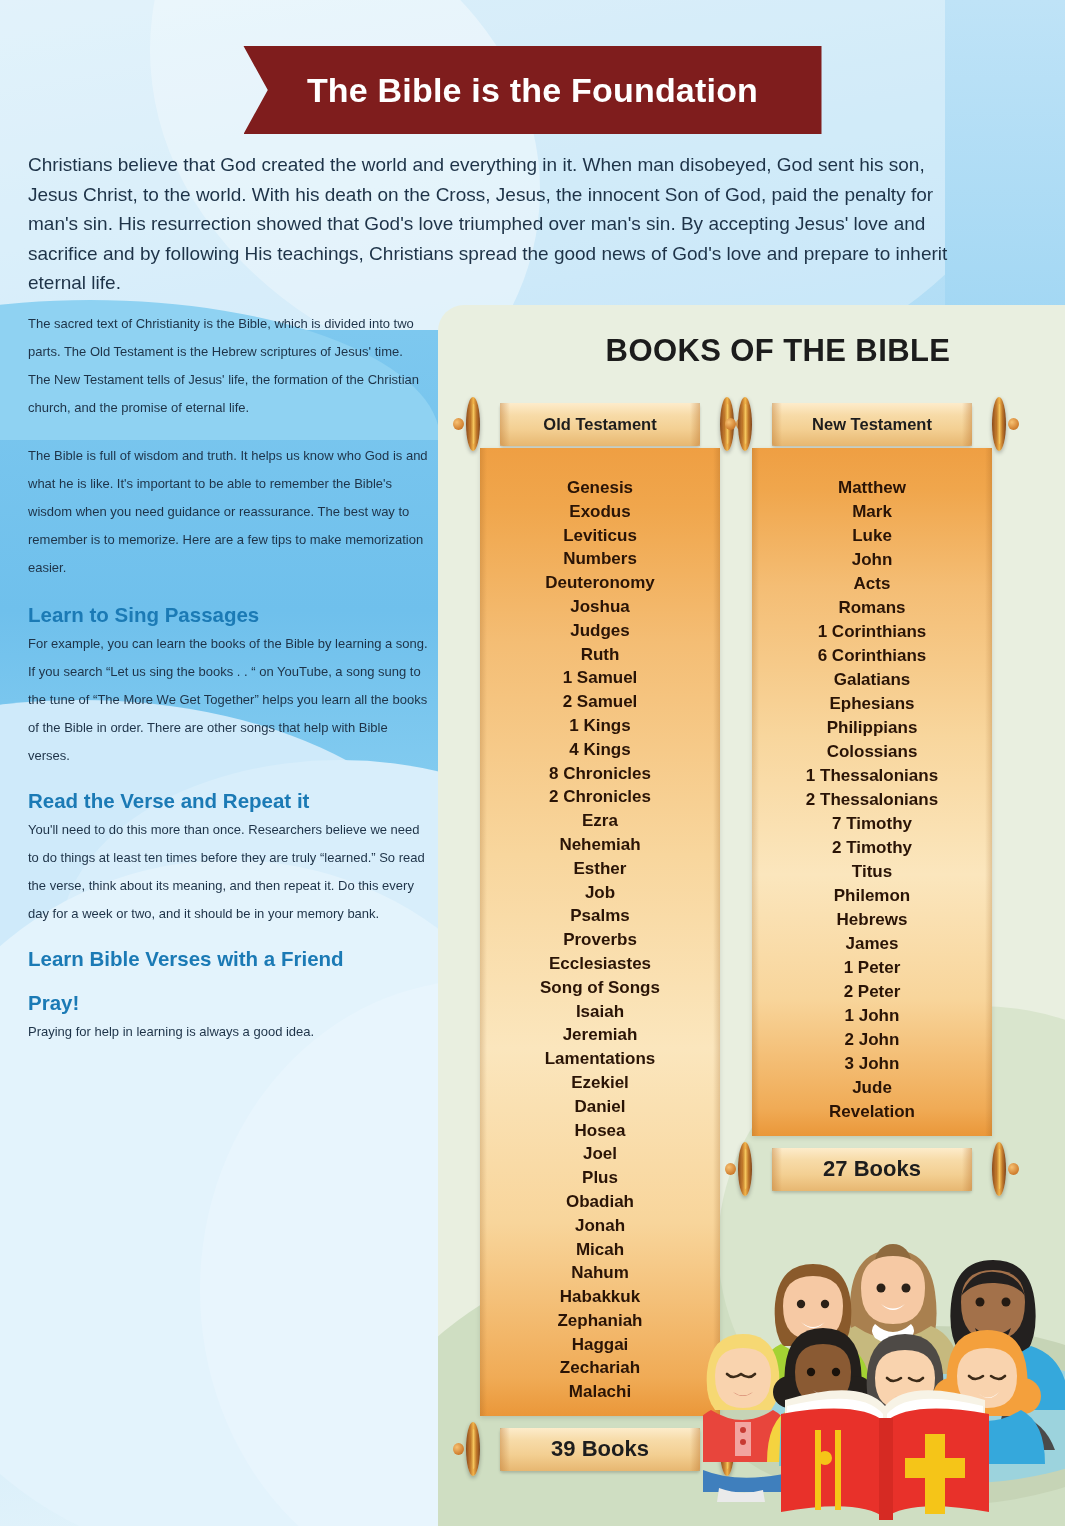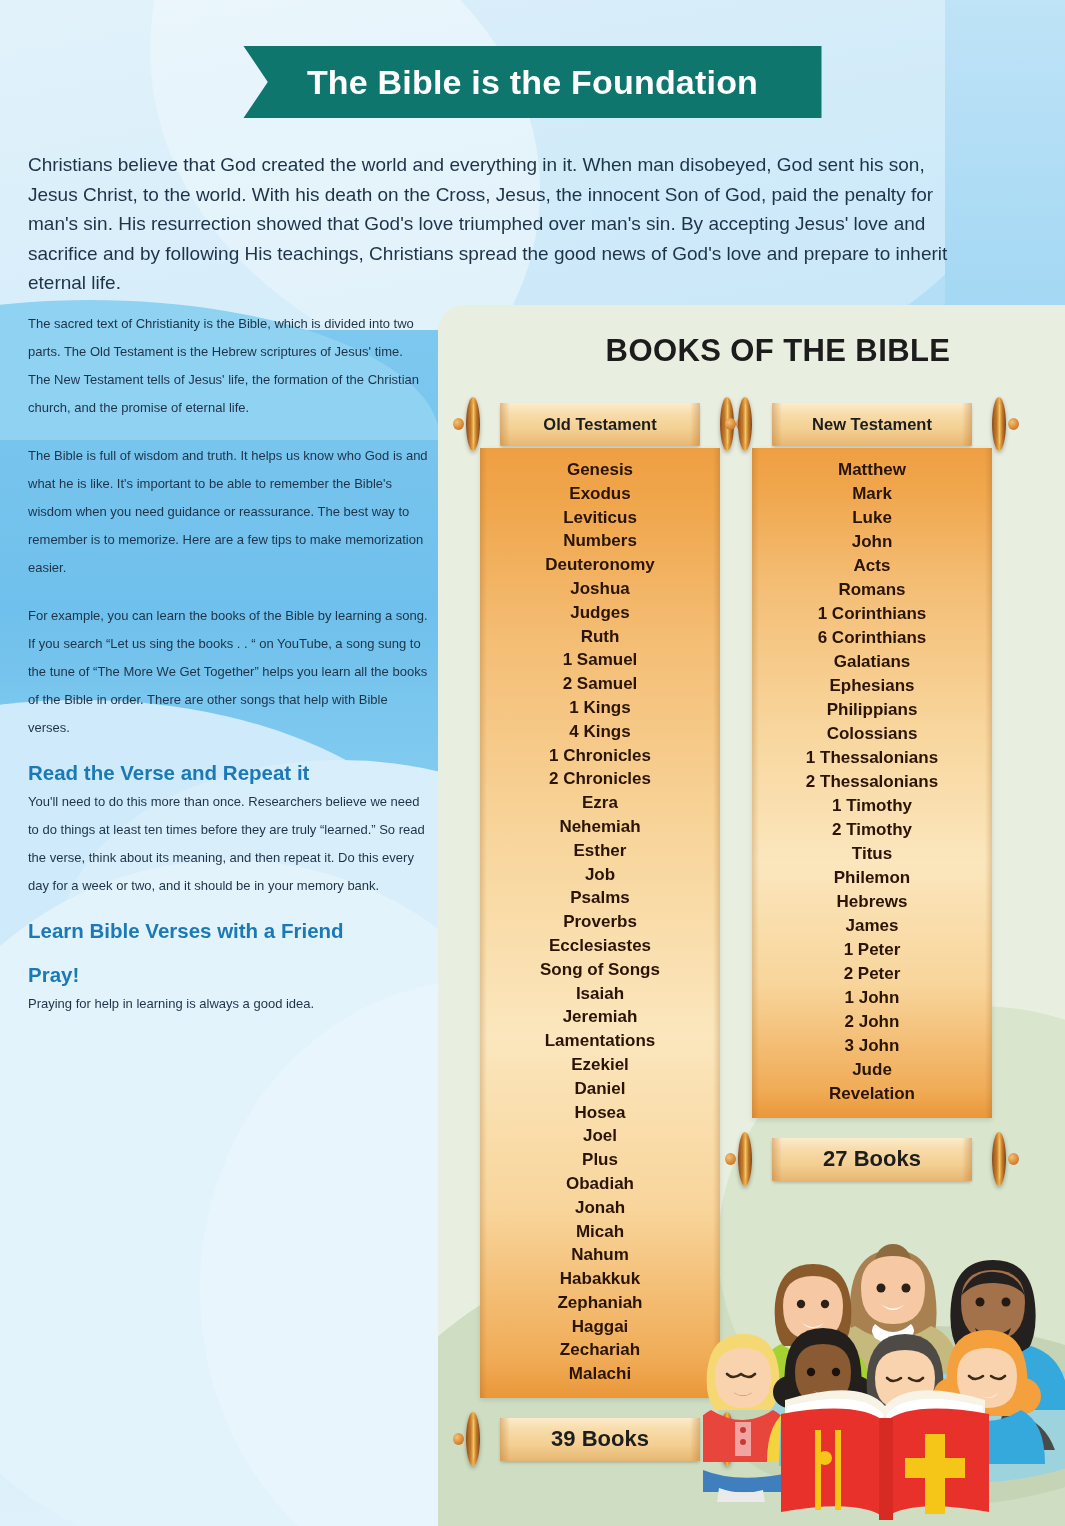--- a/index.html
+++ b/index.html
@@ -69,22 +69,22 @@
     border-radius: 60% 0 0 0;
   }
 
   
   .ribbon-wrap {
     position: absolute; left: 0; right: 0; top: 46px;
     display: flex; justify-content: center; z-index: 6;
   }
   .ribbon {
     position: relative;
-    width: 578px; height: 72px;
-    background: #0f766e;
+    width: 578px; height: 88px;
+    background: #7f1d1d;
     display: flex; align-items: center; justify-content: center;
     clip-path: polygon(0 0, 100% 0, 100% 100%, 0 100%, 4.2% 50%);
   }
   .ribbon::after {
     content:""; position:absolute; right:-26px; top:0;
     width: 0; height: 0;
     border-top: 36px solid #c0272d;
     border-bottom: 36px solid #c0272d;
     border-right: 26px solid transparent;
   }
@@ -200,25 +200,25 @@
   }
   .cap .knob {
     position: absolute; top: 50%; transform: translateY(-50%);
     width: 11px; height: 12px; border-radius: 50%;
     background: radial-gradient(circle at 35% 35%, #f7c173, #cf7c2c 70%, #a75e1d);
   }
   .cap.left .knob { left: -7px; }
   .cap.right .knob { right: -7px; }
 
   .paper {
-    position: relative; margin: -5px 6px 16px 6px;
+    position: relative; margin: -5px 6px 8px 6px;
     background: linear-gradient(180deg,
         #ef9f43 0%, #f0a64c 6%, #f4bd74 20%, #f8d69d 42%,
         #fbe6bd 62%, #f8d59b 80%, #f0ab56 96%, #ea9739 100%);
-    padding: 10px 6px 12px 6px;
+    padding: 28px 6px 12px 6px;
     box-shadow: 0 2px 5px rgba(0,0,0,.12);
   }
   .paper::before, .paper::after {
     content:""; position:absolute; top:0; bottom:0; width:7px;
   }
   .paper::before {
     left:0; background: linear-gradient(90deg, rgba(140,80,20,.22), rgba(140,80,20,0));
   }
   .paper::after {
     right:0; background: linear-gradient(270deg, rgba(140,80,20,.22), rgba(140,80,20,0));
@@ -265,20 +265,21 @@
   </div>
 </div>
 
 <div class="intro">Christians believe that God created the world and everything in it. When man disobeyed, God sent his son, Jesus Christ, to the world. With his death on the Cross, Jesus, the innocent Son of God, paid the penalty for man's sin. His resurrection showed that God's love triumphed over man's sin. By accepting Jesus' love and sacrifice and by following His teachings, Christians spread the good news of God's love and prepare to inherit eternal life.</div>
 
 <div class="left-col">
   <p>The sacred text of Christianity is the Bible, which is divided into two parts. The Old Testament is the Hebrew scriptures of Jesus' time. The New Testament tells of Jesus' life, the formation of the Christian church, and the promise of eternal life.</p>
   <p>The Bible is full of wisdom and truth. It helps us know who God is and what he is like. It's important to be able to remember the Bible's wisdom when you need guidance or reassurance. The best way to remember is to memorize. Here are a few tips to make memorization easier.</p>
 
   <div class="sec">
+    <h2>Learn to Sing Passages</h2>
     <p>For example, you can learn the books of the Bible by learning a song. If you search “Let us sing the books . . “ on YouTube, a song sung to the tune of “The More We Get Together” helps you learn all the books of the Bible in order. There are other songs that help with Bible verses.</p>
   </div>
 
   <div class="sec">
     <h2>Read the Verse and Repeat it</h2>
     <p>You'll need to do this more than once. Researchers believe we need to do things at least ten times before they are truly “learned.” So read the verse, think about its meaning, and then repeat it. Do this every day for a week or two, and it should be in your memory bank.</p>
   </div>
 
   <div class="sec">
     <h2>Learn Bible Verses with a Friend</h2>
@@ -320,21 +321,21 @@
           <li>Leviticus</li>
           <li>Numbers</li>
           <li>Deuteronomy</li>
           <li>Joshua</li>
           <li>Judges</li>
           <li>Ruth</li>
           <li>1 Samuel</li>
           <li>2 Samuel</li>
           <li>1 Kings</li>
           <li>4 Kings</li>
-          <li>1 Chronicles</li>
+          <li>8 Chronicles</li>
           <li>2 Chronicles</li>
           <li>Ezra</li>
           <li>Nehemiah</li>
           <li>Esther</li>
           <li>Job</li>
           <li>Psalms</li>
           <li>Proverbs</li>
           <li>Ecclesiastes</li>
           <li>Song of Songs</li>
           <li>Isaiah</li>
@@ -396,21 +397,21 @@
           <li>Acts</li>
           <li>Romans</li>
           <li>1 Corinthians</li>
           <li>6 Corinthians</li>
           <li>Galatians</li>
           <li>Ephesians</li>
           <li>Philippians</li>
           <li>Colossians</li>
           <li>1 Thessalonians</li>
           <li>2 Thessalonians</li>
-          <li>1 Timothy</li>
+          <li>7 Timothy</li>
           <li>2 Timothy</li>
           <li>Titus</li>
           <li>Philemon</li>
           <li>Hebrews</li>
           <li>James</li>
           <li>1 Peter</li>
           <li>2 Peter</li>
           <li>1 John</li>
           <li>2 John</li>
           <li>3 John</li>

